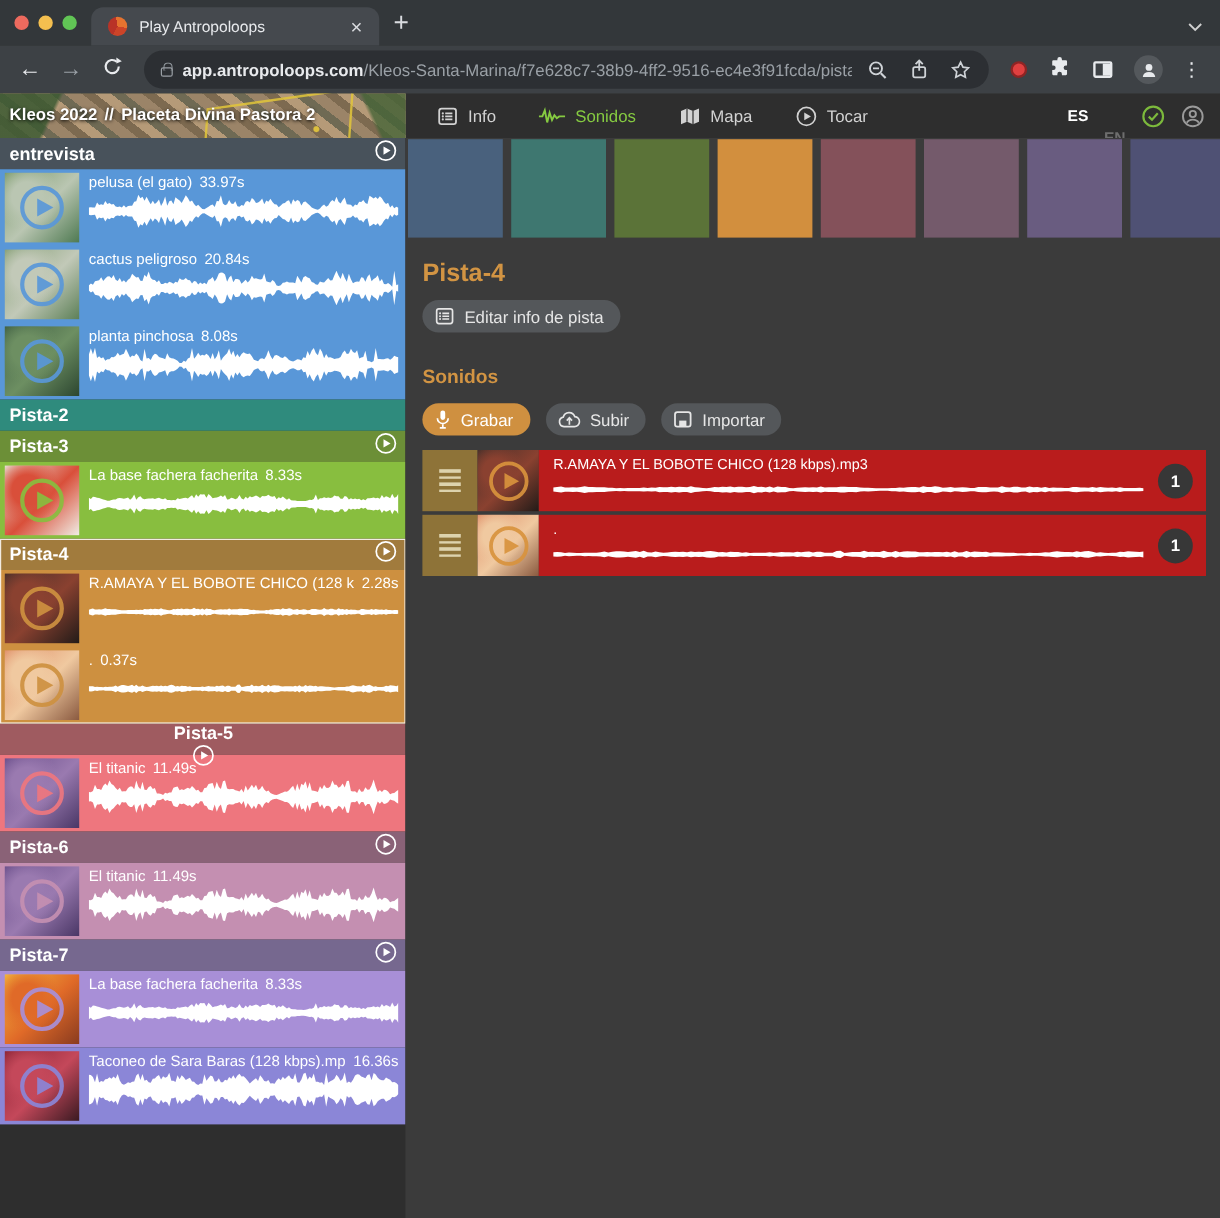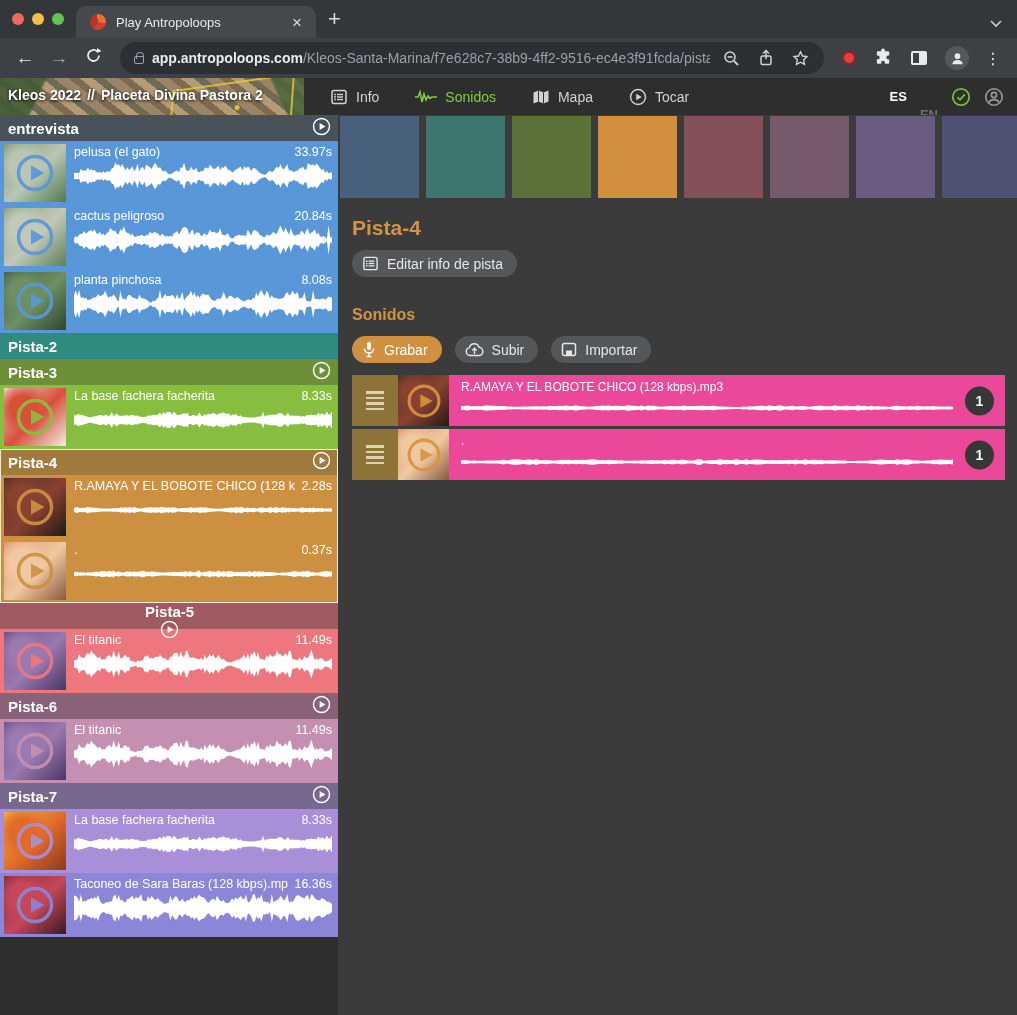--- a/index.html
+++ b/index.html
@@ -32,21 +32,21 @@
   .url .path { color:#9aa0a6; }
   .obicon { flex:none; display:flex; align-items:center; padding:0 5px; }
   .record { width:14px; height:14px; border-radius:50%; background:#e04040; border:2px solid #8e2424; margin:0 8px; }
   .paneli { width:16px; height:14px; border:2px solid #e8eaed; border-radius:2px; position:relative; margin:0 8px; }
   .paneli::after { content:""; position:absolute; right:0; top:0; width:6px; height:10px; background:#e8eaed; }
   .avatar { width:24px; height:24px; border-radius:50%; background:#54585c; display:flex; align-items:center; justify-content:center; margin:0 6px; }
   .kebab { color:#e8eaed; font-size:16px; padding:0 6px; }
 
   
   .appnav { height:37px; background:#2e2e2e; display:flex; align-items:center; }
-  .map-head { width:304px; height:37px; flex:none; position:relative; overflow:hidden;
+  .map-head { width:338px; height:37px; flex:none; position:relative; overflow:hidden;
     background:
       radial-gradient(circle at 78% 80%, rgba(230,200,60,.9) 0 2px, transparent 3px),
       linear-gradient(115deg, rgba(60,90,50,.85) 0 14%, transparent 15%),
       linear-gradient(245deg, rgba(70,100,55,.8) 0 10%, transparent 11%),
       repeating-linear-gradient(38deg, #9b8468 0 9px, #7d6a50 9px 16px, #b59a78 16px 24px, #6f6a54 24px 31px),
       #7d7a60; }
   .map-head::after { content:""; position:absolute; left:170px; top:4px; width:120px; height:40px;
       border:2px solid #e2c53a; transform:rotate(-8deg) skewX(-12deg); opacity:.85; }
   .breadcrumb { position:absolute; left:8px; top:9px; z-index:2; font-size:14px; font-weight:bold; color:#fff;
       text-shadow:0 1px 3px rgba(0,0,0,.9); white-space:nowrap; }
@@ -62,21 +62,21 @@
   .content { display:flex; height:900px; }
   .sidebar { width:338px; flex:none; background:#2e2e2e; overflow:hidden; }
   .section.selected { outline:1px solid rgba(255,255,255,.85); outline-offset:-1px; }
   .sec-header { height:26px; display:flex; align-items:center; justify-content:space-between; padding:0 7px 0 8px; }
   .sec-title { color:#fff; font-size:15px; font-weight:bold; }
   .empty-msg { padding:9px 8px 10px; font-size:13px; color:#235e55; }
   .sounditem { display:flex; padding:3px 3px 3px 4px; }
   .thumb { width:62px; height:58px; flex:none; position:relative; margin-right:8px;
            display:flex; align-items:center; justify-content:center; }
   .sound-main { flex:1; min-width:0; padding-top:1px; padding-right:3px; }
-  .sound-titlerow { display:flex; justify-content:space-between; gap:6px; color:#fff; font-size:12.5px; }
+  .sound-titlerow { display:flex; gap:6px; color:#fff; font-size:12.5px; }
   .sound-name { white-space:nowrap; overflow:hidden; }
   .sound-dur { flex:none; }
   .waveform { width:100%; height:30px; display:block; margin-top:2px; }
 
   
   .main { flex:1; min-width:0; background:#3b3b3b; padding-left:2px; }
   .swatch-row { display:flex; gap:7px; margin-top:1px; }
   .swatch { width:79px; height:82px; flex:none; }
   .main-body { padding-left:12px; }
   .main-title { margin-top:18px; font-size:21px; font-weight:bold; color:#d29443; }
@@ -85,21 +85,21 @@
   .editbtn { margin-top:10px; }
   .sounds-heading { margin-top:29px; font-size:16px; font-weight:bold; color:#d29443; }
   .actions { margin-top:12px; display:flex; gap:13px; }
   .pillbtn.primary { background:#cf9040; color:#fff; }
   .rows { margin-top:12px; display:flex; flex-direction:column; gap:3px; width:calc(100% - 12px); }
   .srow { display:flex; height:51px; }
   .row-handle { width:46px; flex:none; background:#8e7338; display:flex; flex-direction:column;
                 justify-content:center; align-items:center; gap:3px; }
   .row-handle i { width:18px; height:2.5px; background:#ddd3ad; display:block; }
   .row-thumb { width:51px; flex:none; position:relative; display:flex; align-items:center; justify-content:center; }
-  .row-content { flex:1; min-width:0; background:#ec4899; position:relative; padding:5px 52px 4px 12px; }
+  .row-content { flex:1; min-width:0; background:#b91c1c; position:relative; padding:5px 52px 4px 12px; }
   .row-name { color:#fff; font-size:12px; white-space:nowrap; overflow:hidden; }
   .row-wave { width:100%; height:26px; display:block; margin-top:1px; }
   .row-badge { position:absolute; right:11px; top:50%; transform:translateY(-50%); width:29px; height:29px;
                border-radius:50%; background:#373737; color:#fff; font-size:14px; font-weight:bold;
                display:flex; align-items:center; justify-content:center; }
   .playwrap { position:absolute; inset:0; display:flex; align-items:center; justify-content:center; }
 </style>
 </head>
 <body>
 

